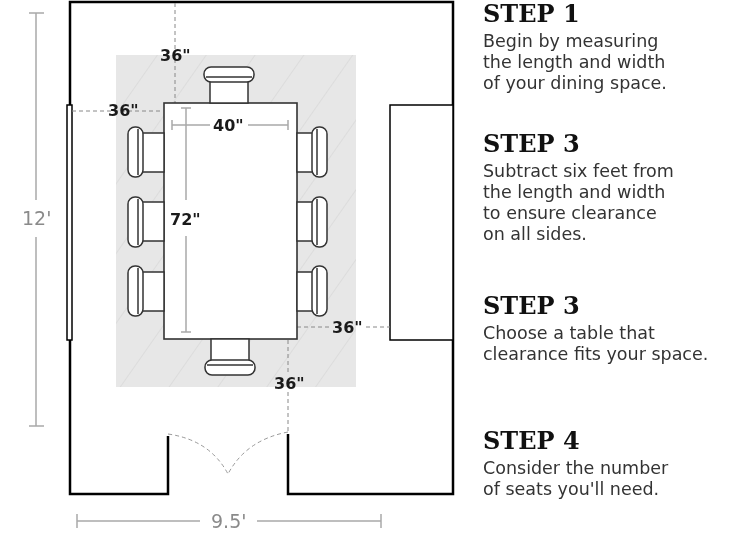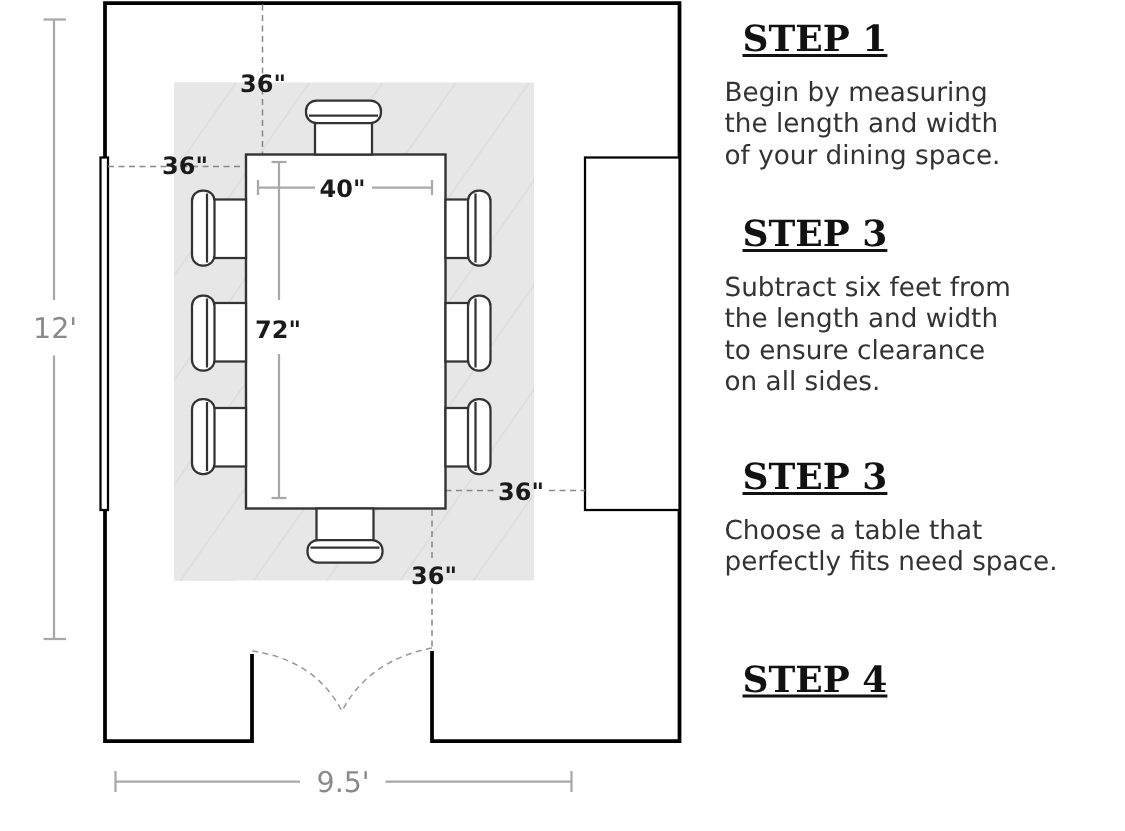--- a/index.html
+++ b/index.html
@@ -3,22 +3,21 @@
 <meta charset="utf-8">
 <style>
   html, body { margin: 0; padding: 0; background: #ffffff; }
   body { width: 750px; height: 554px; position: relative; overflow: hidden; }
   #plan { position: absolute; left: 0; top: 0; }
   .steps { position: absolute; left: 483px; top: 0; width: 267px; }
   .step { position: absolute; left: 0; }
   .step-title {
     font-family: "DejaVu Serif", "Liberation Serif", serif;
     font-weight: bold; font-size: 24px; color: #111; letter-spacing: 0px; line-height: 28px;
-    margin: 12px;
-    text-decoration: underline;
+    margin: 0;
   }
   .step-body {
     font-family: "DejaVu Sans", "Liberation Sans", sans-serif;
     font-size: 17.5px; color: #333; line-height: 21px; margin: 3px 0 0 0;
     white-space: pre-line; font-weight: normal;
   }
   .lbl-dark { font-family: "DejaVu Sans", "Liberation Sans", sans-serif; font-size: 16px; font-weight: bold; fill: #1a1a1a; }
   .lbl-gray { font-family: "DejaVu Sans", "Liberation Sans", sans-serif; font-size: 19px; fill: #8a8a8a; }
 </style>
 </head>
@@ -141,18 +140,20 @@
   <div class="step" style="top:130px;">
     <h2 class="step-title">STEP 3</h2>
     <p class="step-body">Subtract six feet from
 the length and width
 to ensure clearance
 on all sides.</p>
   </div>
   <div class="step" style="top:292px;">
     <h2 class="step-title">STEP 3</h2>
     <p class="step-body">Choose a table that
-perfectly fits need space.</p>
+clearance fits your space.</p>
   </div>
   <div class="step" style="top:427px;">
     <h2 class="step-title">STEP 4</h2>
+    <p class="step-body">Consider the number
+of seats you'll need.</p>
   </div>
 </div>
 
 </body></html>

